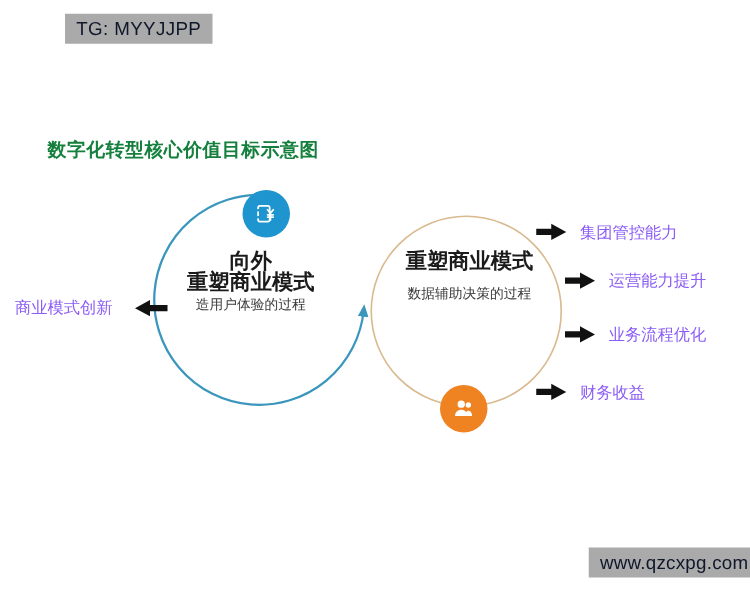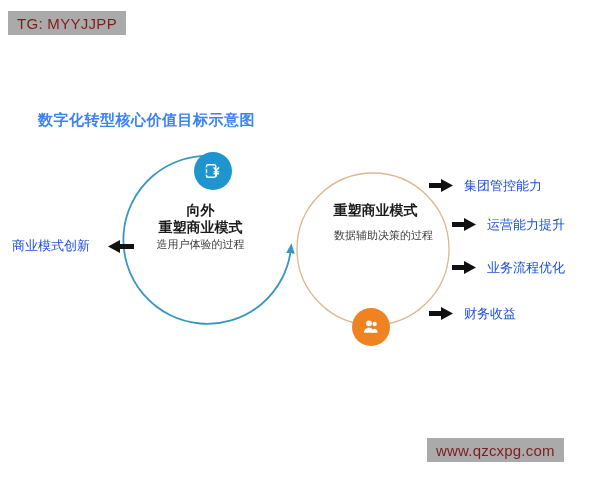--- a/index.html
+++ b/index.html
@@ -21,25 +21,26 @@
     top: 0;
     width: 600px;
     height: 480px;
     background: #ffffff;
   }
 
   
   .wm {
     position: absolute;
     background: #aaaaaa;
-    color: #7f1d1d;
+    color: #0f172a;
     font-family: "Liberation Sans", "DejaVu Sans", sans-serif;
     display: flex;
     align-items: center;
     white-space: nowrap;
+    margin-left: 44px;
   }
   #wm-top {
     left: 8px;
     top: 11px;
     height: 24px;
     padding: 0 9px;
     font-size: 15px;
     letter-spacing: 0.3px;
   }
   #wm-bottom {
@@ -51,69 +52,70 @@
     letter-spacing: 0.2px;
   }
 
   
   #title {
     position: absolute;
     left: 38px;
     top: 111px;
     font-size: 15px;
     font-weight: bold;
-    color: #3b82f6;
+    color: #15803d;
     letter-spacing: 0.5px;
     white-space: nowrap;
   }
 
   
   #diagram {
     position: absolute;
     left: 0;
     top: 0;
     width: 600px;
     height: 480px;
   }
 
   
   .circle-text {
     position: absolute;
     text-align: center;
     white-space: nowrap;
   }
   .ct-head {
-    font-size: 14px;
+    font-size: 17px;
     font-weight: bold;
     color: #1b1b1b;
     line-height: 17px;
+    font-family: Liberation Mono, monospace;
   }
   .ct-sub {
     font-size: 11px;
     color: #3a3a3a;
     line-height: 17px;
     margin-top: 5px;
   }
   #left-text {
     left: 143px;
     top: 202px;
     width: 115px;
   }
   #right-text {
     left: 318px;
     top: 202px;
     width: 115px;
   }
-  #right-text .ct-sub { margin-top: 8px; text-align: right; }
+  #right-text .ct-sub { margin-top: 8px; }
 
   
   .outcome {
     position: absolute;
     font-size: 13px;
-    color: #1d4ed8;
+    color: #8b5cf6;
     white-space: nowrap;
   }
   #outcome-left {
     left: 12px;
     top: 237px;
   }
   #out-0 { left: 464px; top: 177px; }
   #out-1 { left: 487px; top: 216px; }
   #out-2 { left: 487px; top: 259px; }
   #out-3 { left: 464px; top: 305px; }

